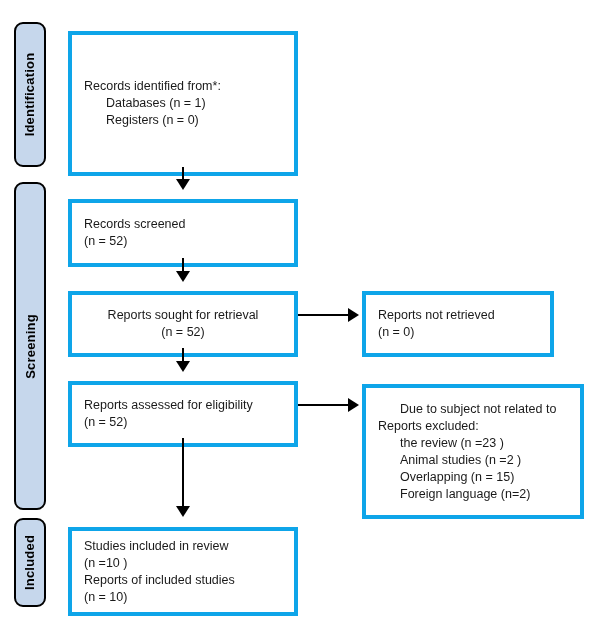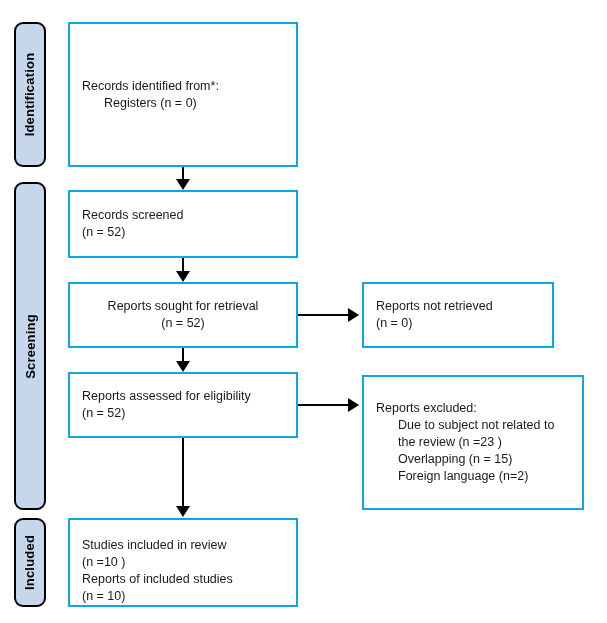--- a/index.html
+++ b/index.html
@@ -40,39 +40,40 @@
 
   #pill-identification { left: 14px; top: 22px;  width: 32px; height: 145px; }
   #pill-screening      { left: 14px; top: 182px; width: 32px; height: 328px; }
   #pill-included       { left: 14px; top: 518px; width: 32px; height: 89px;  }
 
   
   .node {
     position: absolute;
     box-sizing: border-box;
     background: #ffffff;
-    border: 2px solid #0ea5e9;
+    border: 4px solid #0ea5e9;
     display: flex;
     flex-direction: column;
     justify-content: center;
     padding: 0 12px;
+    margin-top: 9px;
   }
   .node .line {
     font-size: 12.5px;
     line-height: 17px;
     color: #1a1a1a;
     white-space: pre;
   }
   .node .line.indent { padding-left: 22px; }
 
   #node-identified  { left: 68px;  top: 22px;  width: 230px; height: 145px; }
   #node-screened    { left: 68px;  top: 190px; width: 230px; height: 68px;  }
   #node-sought      { left: 68px;  top: 282px; width: 230px; height: 66px; align-items: center;  }
   #node-assessed    { left: 68px;  top: 372px; width: 230px; height: 66px;  }
-  #node-included    { left: 68px;  top: 518px; width: 230px; height: 89px; justify-content: flex-end;  }
+  #node-included    { left: 68px;  top: 518px; width: 230px; height: 89px;  }
   #node-notretrieved{ left: 362px; top: 282px; width: 192px; height: 66px;  }
   #node-excluded    { left: 362px; top: 375px; width: 222px; height: 135px; }
 
   
   .vline {
     position: absolute;
     width: 2px;
     background: #000000;
   }
   .hline {
@@ -109,20 +110,21 @@
   <div class="stage-pill" id="pill-screening">
     <span class="pill-text">Screening</span>
   </div>
 
   <div class="stage-pill" id="pill-included">
     <span class="pill-text">Included</span>
   </div>
 
   <div class="node" id="node-identified">
     <div class="line">Records identified from*:</div>
+    <div class="line indent">Databases (n = 1)</div>
     <div class="line indent">Registers (n = 0)</div>
   </div>
 
   <div class="node" id="node-screened">
     <div class="line">Records screened</div>
     <div class="line">(n = 52)</div>
   </div>
 
   <div class="node" id="node-sought">
     <div class="line">Reports sought for retrieval</div>
@@ -140,23 +142,24 @@
     <div class="line">Reports of included studies</div>
     <div class="line">(n = 10)</div>
   </div>
 
   <div class="node" id="node-notretrieved">
     <div class="line">Reports not retrieved</div>
     <div class="line">(n = 0)</div>
   </div>
 
   <div class="node" id="node-excluded">
+    <div class="line indent">Due to subject not related to</div>
     <div class="line">Reports excluded:</div>
-    <div class="line indent">Due to subject not related to</div>
     <div class="line indent">the review (n =23 )</div>
+    <div class="line indent">Animal studies (n =2 )</div>
     <div class="line indent">Overlapping (n = 15)</div>
     <div class="line indent">Foreign language (n=2)</div>
   </div>
 
   <div class="vline" style="left:182px; top:167px; height:14px;"></div>
   <div class="arrow-down" style="left:176px; top:179px;"></div>
 
   <div class="vline" style="left:182px; top:258px; height:14px;"></div>
   <div class="arrow-down" style="left:176px; top:271px;"></div>
 

